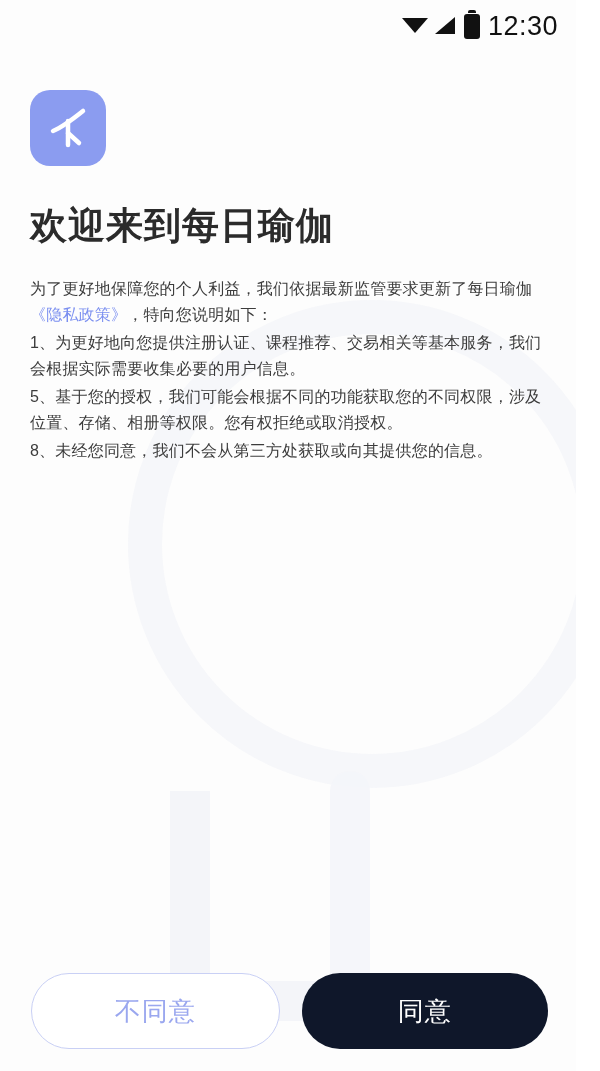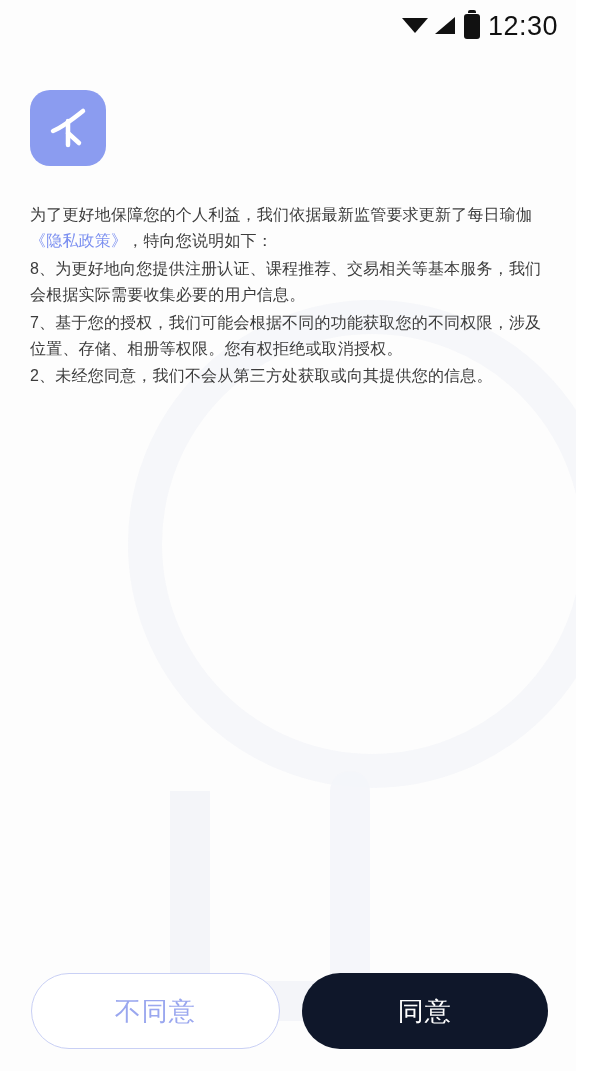--- a/index.html
+++ b/index.html
@@ -232,26 +232,27 @@
   <div class="content">
 
     <div class="app-logo">
       <svg width="46" height="46" viewBox="0 0 46 46" aria-hidden="true">
         <path d="M8 26 C18 22, 28 14, 38 6" stroke="#ffffff" stroke-width="4.5" fill="none" stroke-linecap="round"></path>
         <path d="M23 16 L23 40" stroke="#ffffff" stroke-width="4.5" fill="none" stroke-linecap="round"></path>
         <path d="M23 28 L34 38" stroke="#ffffff" stroke-width="4.5" fill="none" stroke-linecap="round"></path>
       </svg>
     </div>
 
+    <h1 class="title">欢迎来到每日瑜伽</h1>
 
     <div class="body-text">
       <p><span>为了更好地保障您的个人利益，我们依据最新监管要求更新了每日瑜伽</span><span class="link">《隐私政策》</span><span>，特向您说明如下：</span></p>
-      <p>8、为更好地向您提供注册认证、课程推荐、交易相关等基本服务，我们会根据实际需要收集必要的用户信息。</p>
-      <p>7、基于您的授权，我们可能会根据不同的功能获取您的不同权限，涉及位置、存储、相册等权限。您有权拒绝或取消授权。</p>
-      <p>2、未经您同意，我们不会从第三方处获取或向其提供您的信息。</p>
+      <p>1、为更好地向您提供注册认证、课程推荐、交易相关等基本服务，我们会根据实际需要收集必要的用户信息。</p>
+      <p>5、基于您的授权，我们可能会根据不同的功能获取您的不同权限，涉及位置、存储、相册等权限。您有权拒绝或取消授权。</p>
+      <p>8、未经您同意，我们不会从第三方处获取或向其提供您的信息。</p>
     </div>
   </div>
 
   <div class="footer">
     <div class="btn btn-outline">不同意</div>
     <div class="btn btn-primary">同意</div>
   </div>
 
 </div>
 

